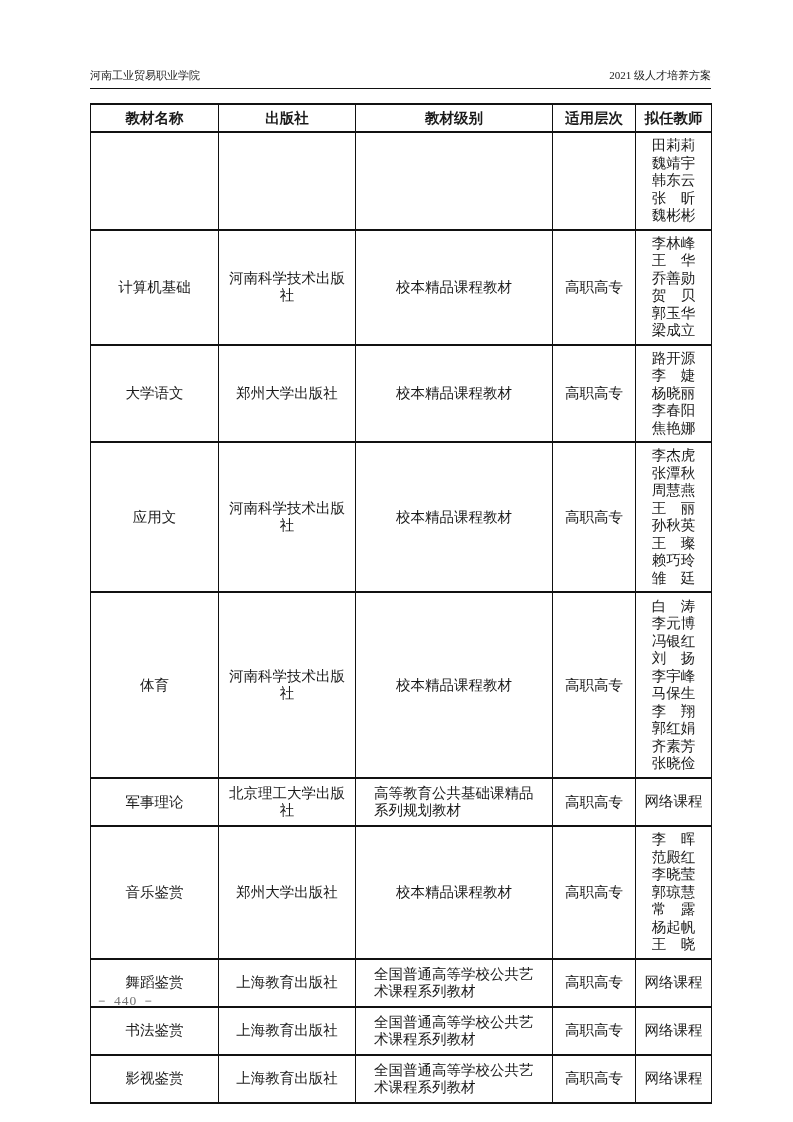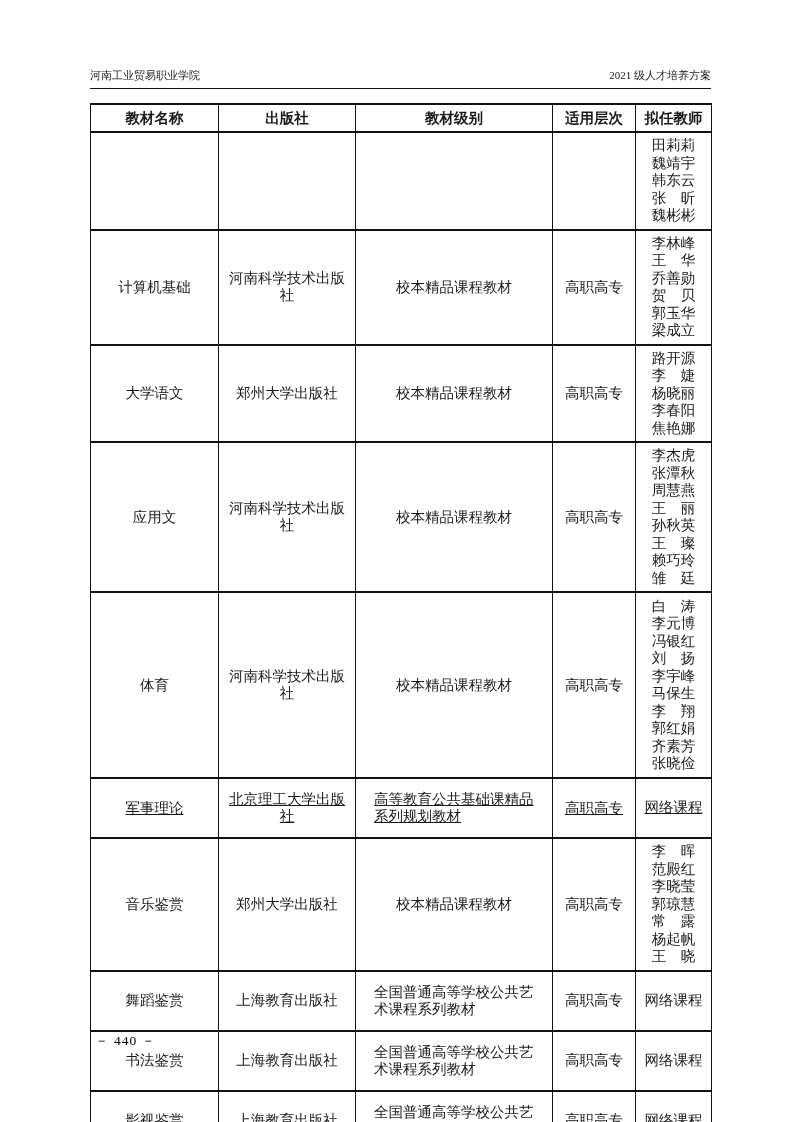--- a/index.html
+++ b/index.html
@@ -43,33 +43,33 @@
     font-weight:bold;
     font-size:14.5px;
     height:28px;
     line-height:18px;
   }
   .col-name   { width:128px; }
   .col-pub    { width:137px; }
   .col-level  { width:197px; }
   .col-layer  { width:83px;  }
   .col-teach  { width:76px;  }
-  td.level-cell { padding:12px 18px; }
+  td.level-cell { padding:6px 18px; }
   td.level-left { text-align:left; }
   td.teachers-cell {
     white-space:pre-line;
     padding:4px 2px;
     line-height:17.5px;
   }
   .doc-footer {
     position:absolute;
-    left:95px; top:1032px;
+    left:95px; top:992px;
     font-size:13.5px;
     letter-spacing:1px;
-    color:#000000;
+    color:#737373;
   }
 </style>
 </head>
 <body>
 
 <div class="page">
 
   <div class="doc-header">
     <span>河南工业贸易职业学院</span>
     <span>2021 级人才培养方案</span>
@@ -150,21 +150,21 @@
 李元博
 冯银红
 刘　扬
 李宇峰
 马保生
 李　翔
 郭红娟
 齐素芳
 张晓俭</td>
       </tr>
-      <tr style="height:42px;text-decoration:underline;">
+      <tr style="height:42px;">
         <td>军事理论</td>
         <td>北京理工大学出版社</td>
         <td class="level-cell level-left">高等教育公共基础课精品系列规划教材</td>
         <td>高职高专</td>
         <td class="teachers-cell">网络课程</td>
       </tr>
       <tr style="height:124px;">
         <td>音乐鉴赏</td>
         <td>郑州大学出版社</td>
         <td class="level-cell">校本精品课程教材</td>

